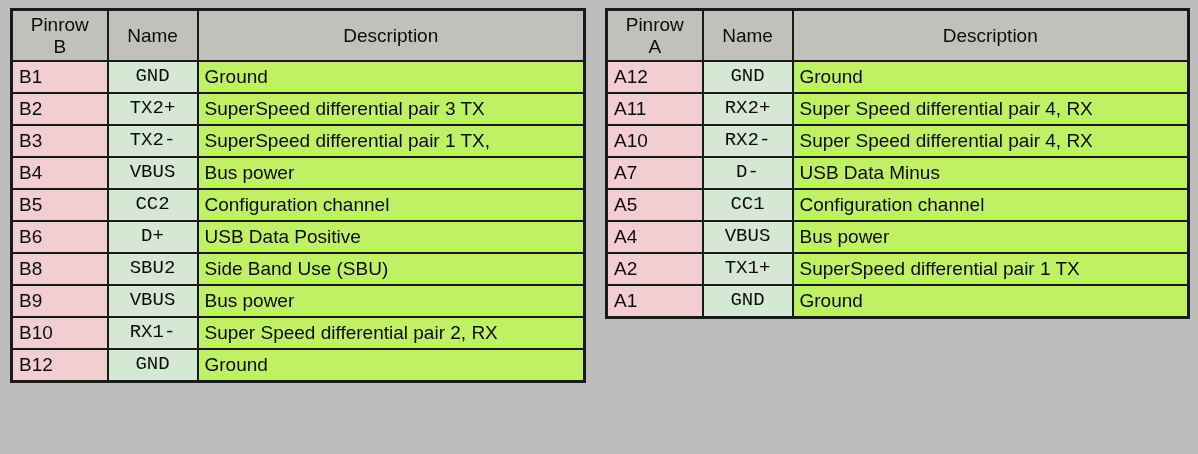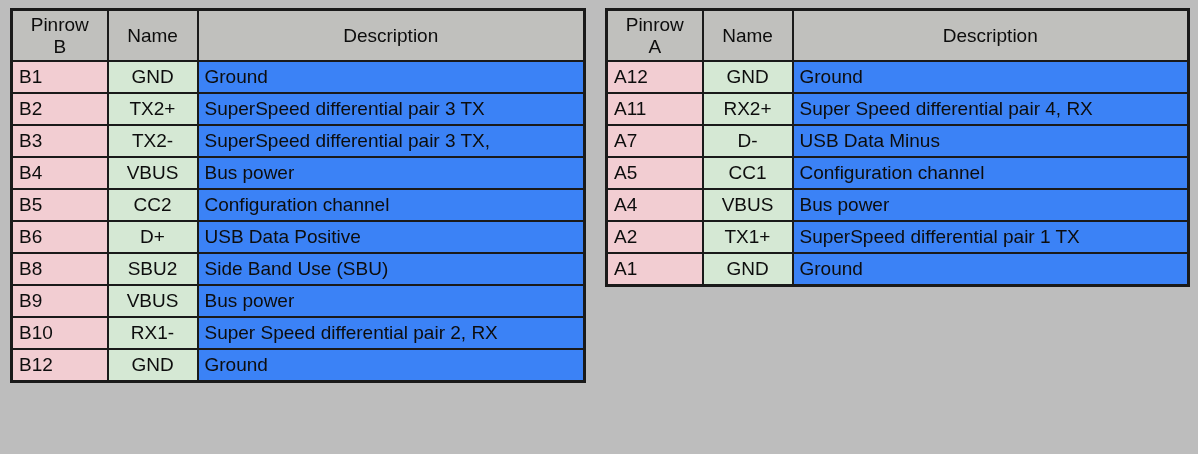--- a/index.html
+++ b/index.html
@@ -55,23 +55,24 @@
 
   .pin-table tbody tr { height: 32px; }
 
   td.c-pin {
     background: #f2cdd2;
     text-align: left;
   }
   td.c-name {
     background: #d5e8d4;
     text-align: center;
+    font-family: Liberation Mono, monospace;
   }
   td.c-desc {
-    background: #3b82f6;
+    background: #bef264;
     text-align: left;
     margin-top: 16px;
   }
 
   
   .left col.w-pin  { width: 96px; }
   .left col.w-name { width: 90px; }
   .left col.w-desc { width: 387px; }
   
   .right col.w-pin  { width: 96px; }
@@ -106,21 +107,21 @@
           <td class="c-desc">Ground</td>
         </tr>
       <tr>
           <td class="c-pin">B2</td>
           <td class="c-name">TX2+</td>
           <td class="c-desc">SuperSpeed differential pair 3 TX</td>
         </tr>
       <tr>
           <td class="c-pin">B3</td>
           <td class="c-name">TX2-</td>
-          <td class="c-desc">SuperSpeed differential pair 3 TX,</td>
+          <td class="c-desc">SuperSpeed differential pair 1 TX,</td>
         </tr>
       <tr>
           <td class="c-pin">B4</td>
           <td class="c-name">VBUS</td>
           <td class="c-desc">Bus power</td>
         </tr>
       <tr>
           <td class="c-pin">B5</td>
           <td class="c-name">CC2</td>
           <td class="c-desc">Configuration channel</td>
@@ -174,20 +175,25 @@
           <td class="c-pin">A12</td>
           <td class="c-name">GND</td>
           <td class="c-desc">Ground</td>
         </tr>
       <tr>
           <td class="c-pin">A11</td>
           <td class="c-name">RX2+</td>
           <td class="c-desc">Super Speed differential pair 4, RX</td>
         </tr>
       <tr>
+          <td class="c-pin">A10</td>
+          <td class="c-name">RX2-</td>
+          <td class="c-desc">Super Speed differential pair 4, RX</td>
+        </tr>
+      <tr>
           <td class="c-pin">A7</td>
           <td class="c-name">D-</td>
           <td class="c-desc">USB Data Minus</td>
         </tr>
       <tr>
           <td class="c-pin">A5</td>
           <td class="c-name">CC1</td>
           <td class="c-desc">Configuration channel</td>
         </tr>
       <tr>

